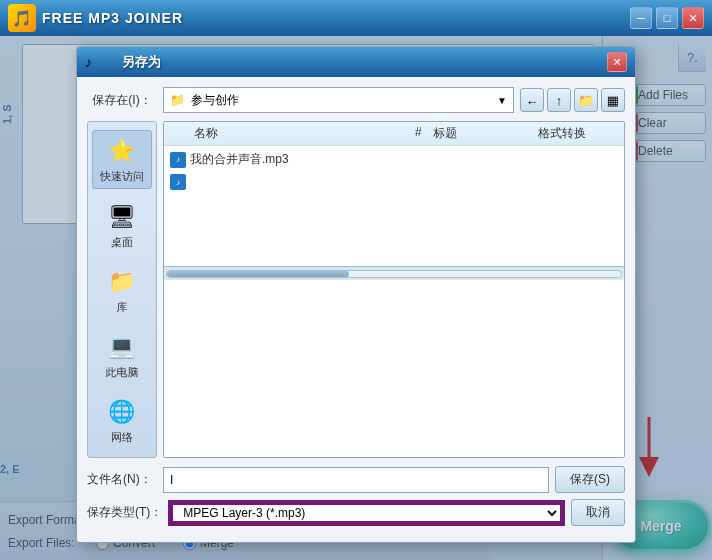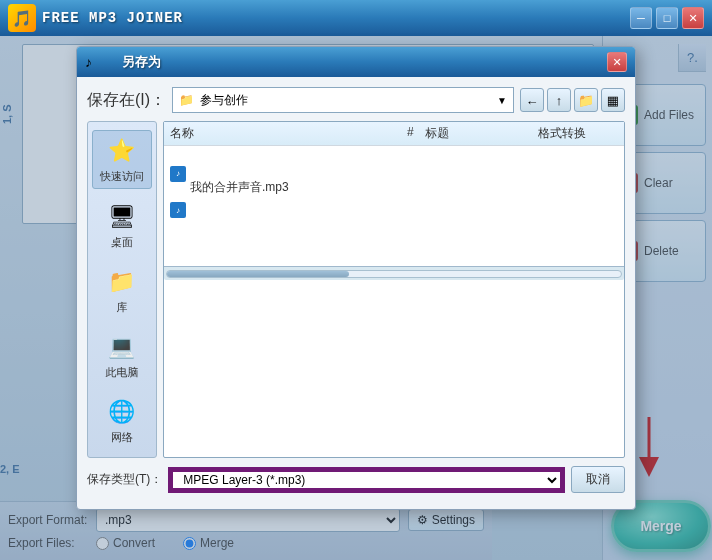--- a/index.html
+++ b/index.html
@@ -40,21 +40,20 @@
       justify-content: center;
       font-size: 16px;
     }
     .title-bar-text {
       color: white;
       font-size: 14px;
       font-weight: bold;
       letter-spacing: 1px;
       text-shadow: 1px 1px 2px rgba(0,0,0,0.5);
       flex: 1;
-      font-family: Liberation Mono, monospace;
     }
     .title-bar-controls {
       display: flex;
       gap: 4px;
     }
     .title-btn {
       width: 22px;
       height: 22px;
       border-radius: 3px;
       border: 1px solid rgba(255,255,255,0.3);
@@ -89,22 +88,21 @@
       padding: 8px 6px;
       display: flex;
       flex-direction: column;
       gap: 6px;
       border-left: 1px solid #a0b8cc;
     }
 
     .panel-btn {
       display: flex;
       align-items: center;
-      gap: 6px;
-      padding: 20px 8px;
+      padding: 0 8px;
       border-radius: 4px;
       border: 1px solid #8ab0cc;
       background: linear-gradient(180deg, #f0f8ff, #d8ecf8);
       cursor: pointer;
       font-size: 12px;
       color: #333;
     }
     .panel-btn .btn-icon {
       width: 20px;
       height: 20px;
@@ -282,21 +280,21 @@
     }
 
     .dialog-row {
       display: flex;
       align-items: center;
       margin-bottom: 8px;
       gap: 6px;
     }
 
     .dialog-label {
-      font-size: 16px;
+      font-size: 12px;
       color: #333;
       min-width: 70px;
       text-align: center;
     }
 
     .location-select {
       flex: 1;
       height: 26px;
       border: 1px solid #8aa8c0;
       background: white;
@@ -382,21 +380,21 @@
     .file-list-header {
       display: flex;
       padding: 3px 6px;
       border-bottom: 1px solid #d0d8e0;
       background: linear-gradient(180deg, #e8f4ff, #d8ecf8);
     }
     .col-header {
       font-size: 12px;
       color: #333;
     }
-    .col-name { flex: 2; }
+    .col-name { flex: 2; margin-left: 24px; }
     .col-num { width: 30px; text-align: center; }
     .col-title { flex: 1; }
     .col-author { width: 80px; }
 
     .file-list-body {
       padding: 2px;
       min-height: 120px;
     }
 
     .file-row {
@@ -417,21 +415,20 @@
       justify-content: center;
       font-size: 8px;
       color: white;
       font-weight: bold;
     }
 
     .file-row-name {
       font-size: 12px;
       color: #333;
       flex: 2;
-      margin-top: 28px;
     }
 
     .scrollbar-h {
       height: 14px;
       background: #d8e8f0;
       border-top: 1px solid #a0b8cc;
       border-radius: 0 0 2px 2px;
       display: flex;
       align-items: center;
       padding: 0 2px;
@@ -642,20 +639,25 @@
             </div>
 
             <div class="scrollbar-h">
               <div class="scrollbar-track">
                 <div class="scrollbar-thumb"></div>
               </div>
             </div>
           </div>
         </div>
 
+        <div class="filename-row">
+          <span class="filename-label">文件名(N)：</span>
+          <input class="filename-input" type="text" value="I" style="">
+          <button class="save-action-btn">保存(S)</button>
+        </div>
 
         <div class="filename-row">
           <span class="filename-label">保存类型(T)：</span>
           <select class="filetype-select">
             <option>MPEG Layer-3  (*.mp3)</option>
           </select>
           <button class="save-action-btn">取消</button>
         </div>
       </div>
     </div>

